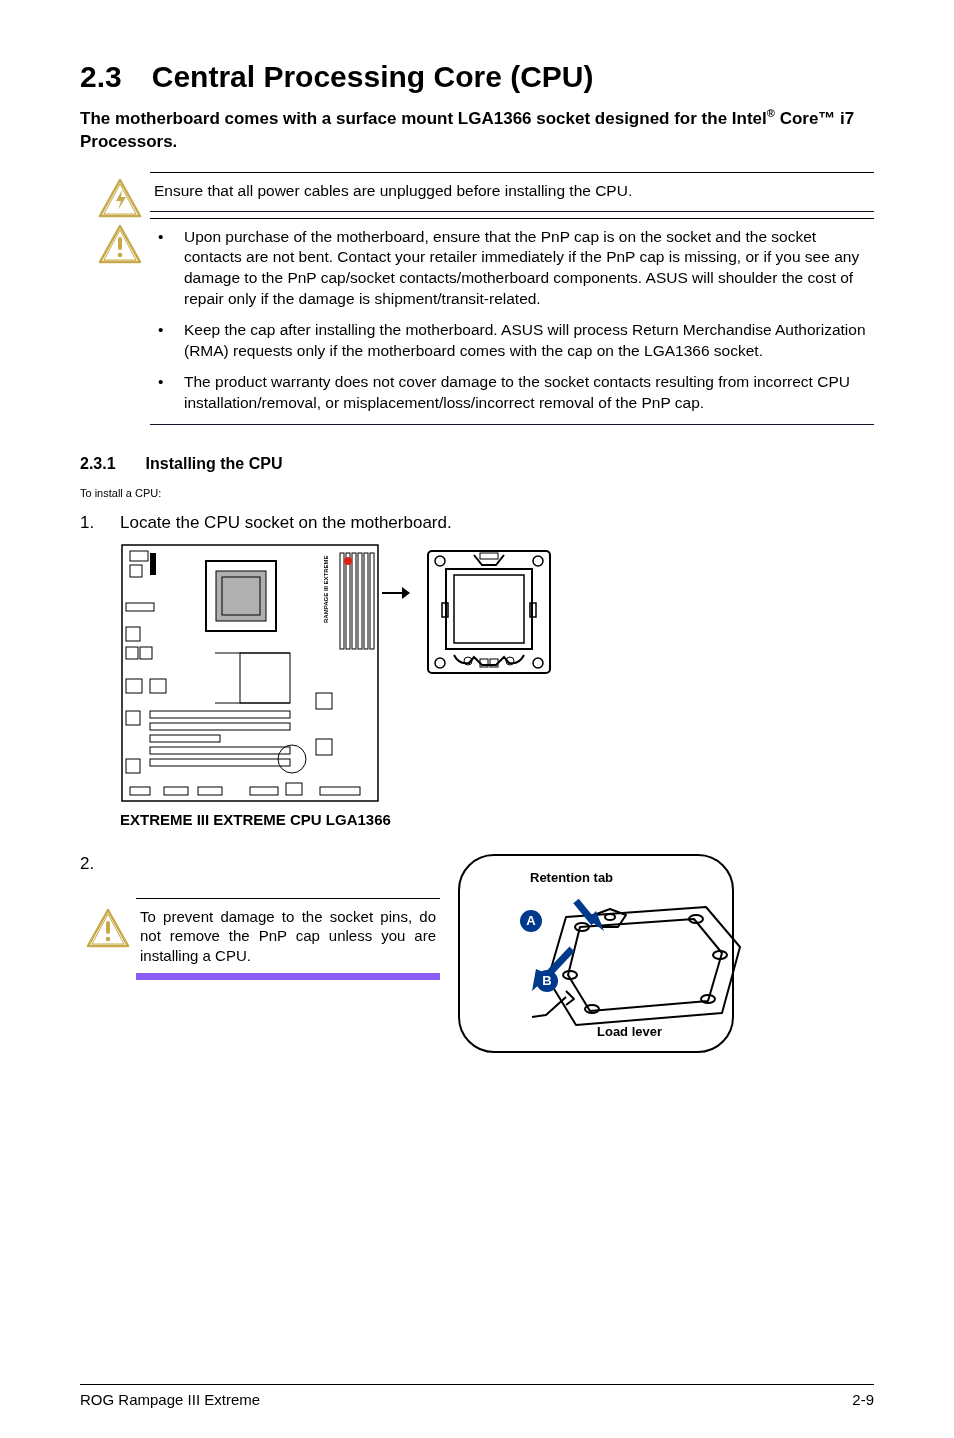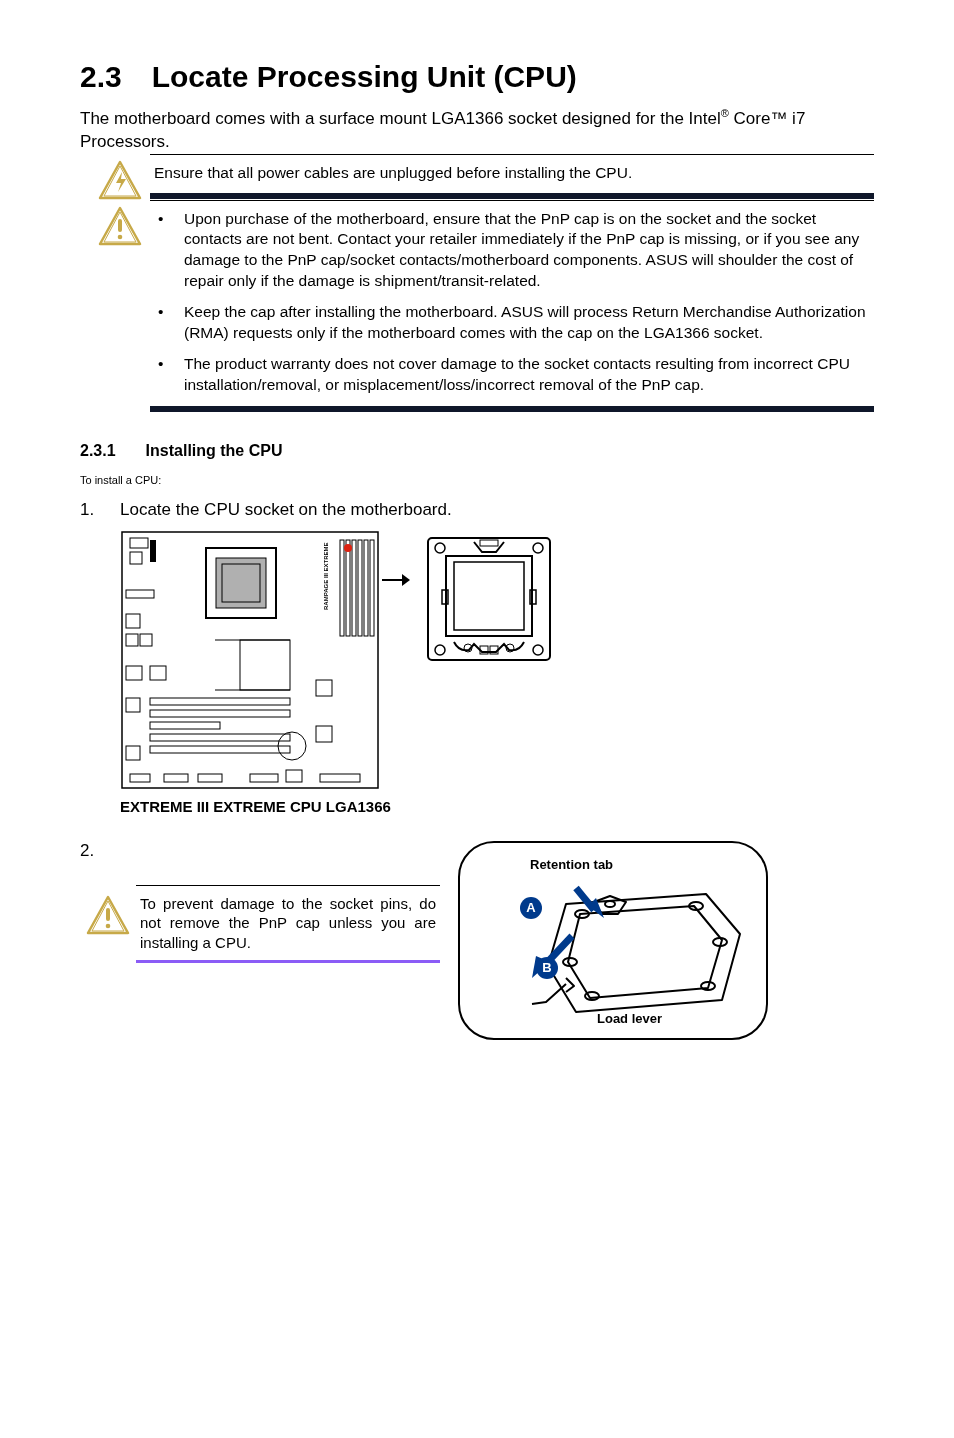--- a/index.html
+++ b/index.html
@@ -18,20 +18,22 @@
   }
   .sec-title {
     font-size: 30px;
     font-weight: bold;
     margin-bottom: 12px;
   }
   .sec-num { display:inline-block; margin-right: 30px; }
   .intro {
     font-size: 17px;
     line-height: 1.35;
+    margin-bottom: 18px;
+    font-weight: bold;
   }
   sup { font-size: 0.65em; vertical-align: super; }
   .notice-block {
     display: flex;
     align-items: flex-start;
     margin-left: 10px;
   }
   .icon-col {
     width: 60px;
     flex: 0 0 60px;
@@ -39,21 +41,21 @@
     justify-content: center;
     padding-top: 6px;
   }
   .icon-tri {
     width: 44px;
     height: 40px;
   }
   .notice-body {
     flex: 1;
     border-top: 1px solid #000;
-    border-bottom: 6px solid #0f172a;
+    border-bottom: 1px solid #0f172a;
     padding: 8px 4px 10px 4px;
     font-size: 15.5px;
     line-height: 1.35;
   }
   .bullet-list { margin:0; padding:0; list-style:none; }
   .bullet-list li {
     display:flex;
     margin-bottom: 10px;
   }
   .bullet-list li:last-child { margin-bottom: 0; }
@@ -93,21 +95,21 @@
     align-items: flex-start;
   }
   .step2-left {
     width: 360px;
     flex: 0 0 360px;
   }
   .socket-callout {
     border: 2.5px solid #000;
     border-radius: 36px;
     padding: 14px 16px 10px 16px;
-    width: 310px;
+    width: 276px;
     margin-left: 18px;
     position: relative;
     box-sizing: border-box;
   }
   .callout-label {
     font-weight: bold;
     font-size: 13px;
   }
   .badge {
     display:inline-flex;
@@ -131,34 +133,34 @@
   }
   .notice2 {
     display:flex;
     align-items:flex-start;
     margin-top: 24px;
   }
   .notice2 .icon-col { width:56px; flex:0 0 56px; padding-top:10px;}
   .notice2-body {
     flex:1;
     border-top:1px solid #000;
-    border-bottom:3px solid #8b5cf6;
+    border-bottom:7px solid #8b5cf6;
     padding:8px 4px;
     font-size:15px;
     line-height:1.3;
     text-align: justify;
   }
 </style>
 </head>
 <body>
 
 <div class="page">
 
   <div class="sec-title">
-    <span class="sec-num">2.3</span><span>Locate Processing Unit (CPU)</span>
+    <span class="sec-num">2.3</span><span>Central Processing Core (CPU)</span>
   </div>
 
   <div class="intro">
     The motherboard comes with a surface mount LGA1366 socket designed for the Intel<sup>®</sup> Core™ i7 Processors.
   </div>
 
   <div class="notice-block">
     <div class="icon-col">
       <svg class="icon-tri" viewBox="0 0 44 40">
         <polygon points="22,2 42,38 2,38" fill="none" stroke="#c7a948" stroke-width="2.5" stroke-linejoin="round"></polygon>
@@ -343,14 +345,18 @@
           <line x1="96" y1="62" x2="66" y2="94" stroke="#003a8c" stroke-width="7"></line>
           <polygon points="74,88 56,104 60,82" fill="#003a8c"></polygon>
         </g>
       </svg>
       <span class="badge" style="position:absolute; left:60px; top:54px;">A</span>
       <span class="badge" style="position:absolute; left:76px; top:114px;">B</span>
       <div class="callout-label" style="position:absolute; left:121px; bottom:12px;padding-left:16px;">Load lever</div>
     </div>
   </div>
 
+  <div class="footer">
+    <span>ROG Rampage III Extreme</span>
+    <span>2-9</span>
+  </div>
 
 </div>
 
 </body></html>

